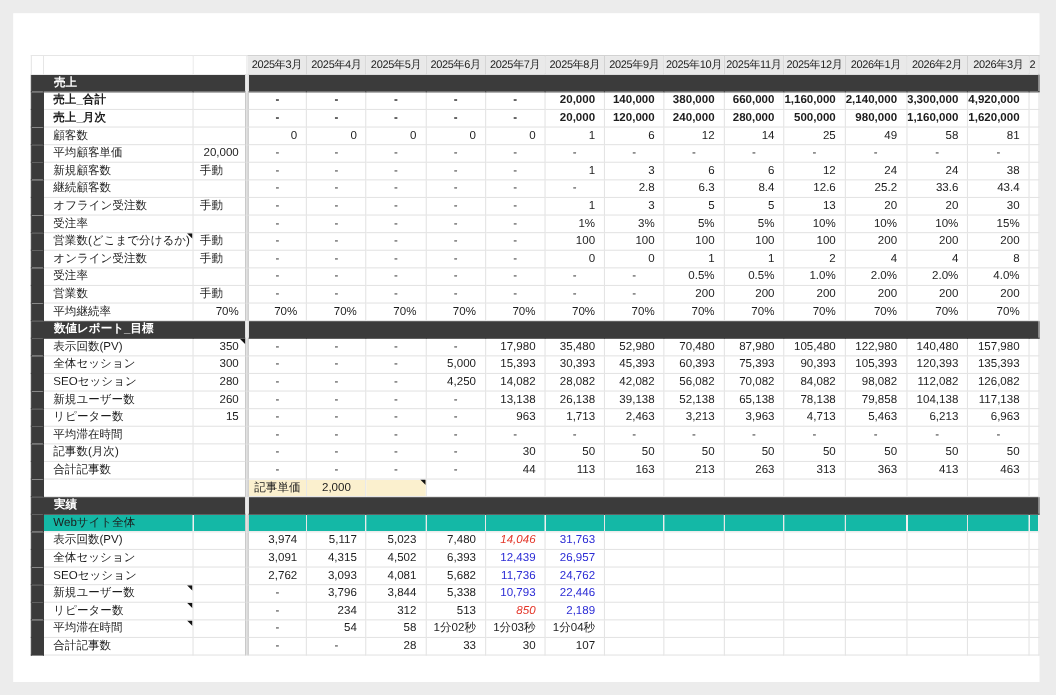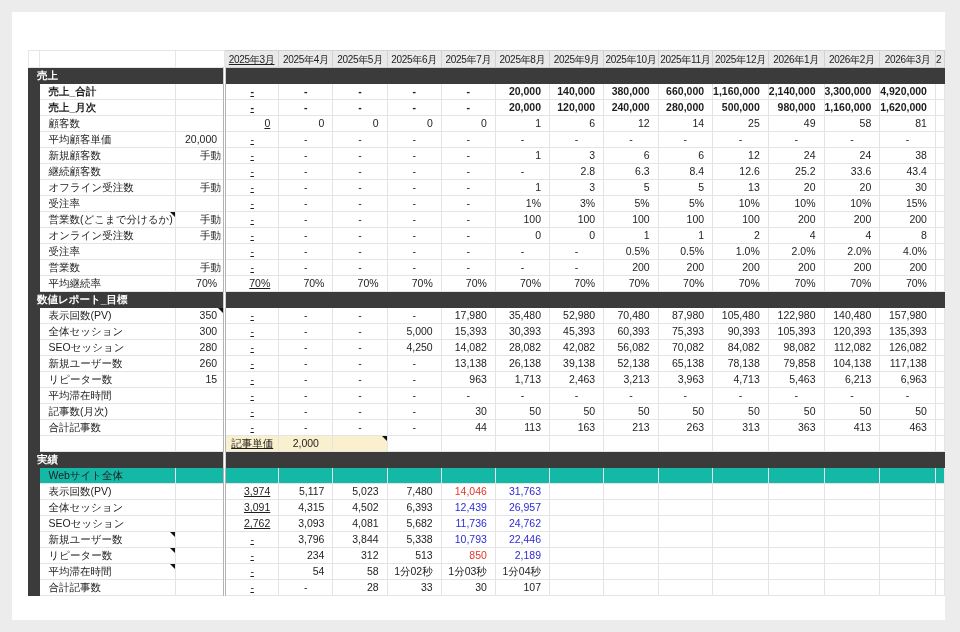--- a/index.html
+++ b/index.html
@@ -27,36 +27,36 @@
   
   tr.hdr td{
     height:16px;background:#e9e9e9;border:1px solid #d2d2d2;
     text-align:center;font-size:10px;color:#222;padding:0 1px;letter-spacing:-0.3px;
   }
   tr.hdr td.corner{background:#ffffff;border:1px solid #e6e6e6;}
   tr.hdr td.partial{text-align:left;padding:0;}
   
   tr.band td{
     background:#3b3b3b;border-color:#3b3b3b;color:#ffffff;
-    font-weight:bold;text-align:left;padding:0 0 0 8px;font-size:10.5px;
+    font-weight:bold;text-align:left;padding:0 0 0 20px;font-size:10.5px;
   }
   
   td.bar{background:#3b3b3b;border-color:#3b3b3b;padding:0;}
   
-  td.dv{border-left:3px double #b3b3b3;text-decoration:underline;}
+  td.dv{border-left:3px double #b3b3b3;}
   tr.band td.dv{border-left:3px double #cfcfcf;}
   td.lab{text-align:left;padding:0 2px 0 8px;}
-  td.pl{text-align:right;padding:0 2px 0 6px;}
+  td.pl{text-align:left;padding:0 2px 0 6px;}
   td.pr{text-align:right;padding:0 6px 0 0;}
   td.dash{text-align:center;padding:0;}
   td.b{font-weight:bold;}
   td.sub{background:#14b8a6;}
   td.hl{background:#fbf0ce;}
   td.ctr{text-align:center;padding:0 2px;}
-  td.red{color:#e43528;}
+  td.red{color:#e43528;font-style:italic;}
   td.blue{color:#2b2bd5;}
   .nt{
     position:absolute;top:0;right:0;width:0;height:0;
     border-left:5px solid transparent;border-top:5px solid #111;
   }
 </style>
 </head>
 <body>
 
 <div class="card">

